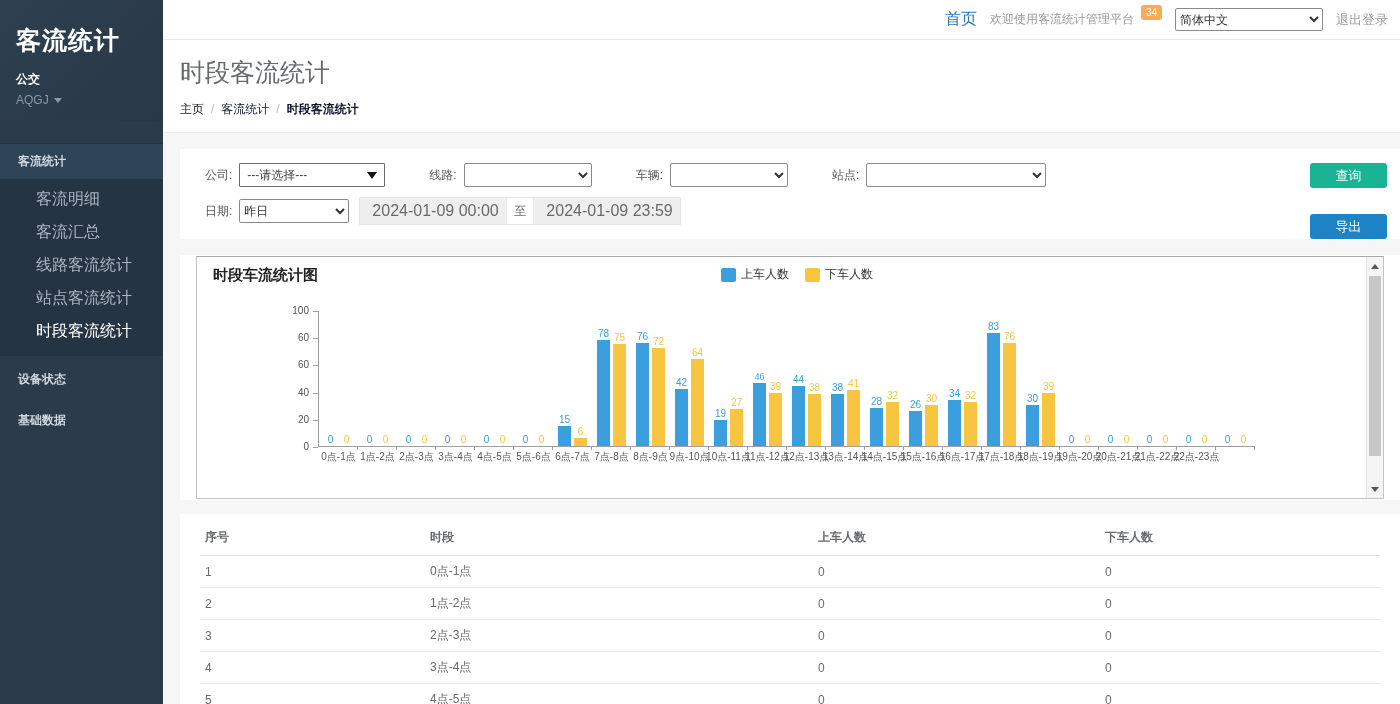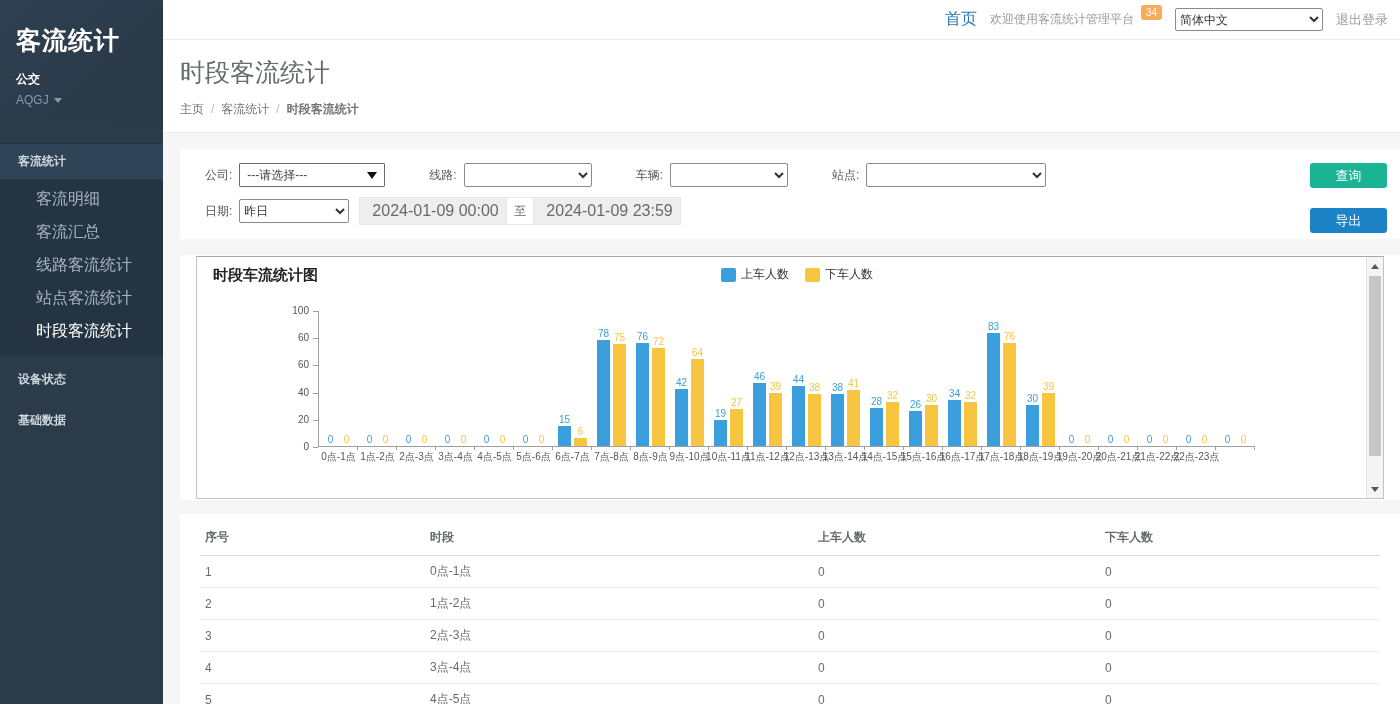--- a/index.html
+++ b/index.html
@@ -33,21 +33,21 @@
   .badge { background:#f8ac59; color:#fff; font-size:10px; padding:2px 5px; border-radius:3px;
     position:relative; top:-7px; margin-left:-6px; }
   .lang-select { width:148px; height:23px; font-size:12px; color:#333;
     border:1px solid #8a8a8a; border-radius:2px; background:#fff; }
   .logout { color:#9a9a9a; font-size:13px; cursor:pointer; }
 
   .page-heading { background:#fff; padding:16px 0 14px 17px; border-bottom:1px solid #ececec; }
   .page-heading h2 { color:#676a6c; font-size:25px; font-weight:300; }
   .breadcrumb { margin-top:12px; font-size:12px; color:#676a6c; }
   .breadcrumb .sep { color:#bbb; margin:0 7px; }
-  .breadcrumb .crumb { color:#737373; cursor:pointer; }
+  .breadcrumb .crumb { color:#0f172a; cursor:pointer; }
   .breadcrumb .crumb.last { font-weight:bold; cursor:default; }
 
   .content { padding:16px 0 0 17px; }
 
   
   .filter-panel { background:#fff; padding:14px 0 14px 25px; position:relative; }
   .f-row { display:flex; align-items:center; }
   .f-row + .f-row { margin-top:10px; }
   .f-label { font-size:12px; color:#555; margin-right:7px; }
   .f-group { display:flex; align-items:center; margin-right:44px; }
@@ -56,21 +56,21 @@
   .custom-select .cs-text { font-size:12px; color:#444; }
   .tri-down { width:0; height:0; border-left:5px solid transparent; border-right:5px solid transparent;
     border-top:7px solid #111; }
   select.plain-select { height:24px; font-size:12px; color:#333; border:1px solid #8a8a8a;
     border-radius:2px; background:#fff; }
   .w125 { width:128px; } .w115 { width:118px; } .w180 { width:180px; } .w110 { width:110px; height:28px; }
   .date-input { width:148px; height:28px; background:#eee; border:1px solid #e5e6e7;
     font-size:16px; color:#676a6c; padding-left:12px; font-family:"Liberation Sans",sans-serif; }
   .to-box { width:26px; height:28px; background:#fff; border-top:1px solid #e5e6e7; border-bottom:1px solid #e5e6e7;
     display:flex; align-items:center; justify-content:center; font-size:12px; color:#676a6c; }
-  .btn-col { position:absolute; right:13px; top:14px; display:flex; flex-direction:column; gap:20px; }
+  .btn-col { position:absolute; right:13px; top:14px; display:flex; flex-direction:column; gap:26px; }
   .btn { width:77px; height:25px; border:none; border-radius:3px; color:#fff; font-size:13px; cursor:pointer;
     font-family:"Liberation Sans",sans-serif; }
   .btn-query { background:#1ab394; }
   .btn-export { background:#1c84c6; }
 
   
   .chart-wrap { background:#fff; margin-top:16px; padding:1px 16px; }
   .chart-box { position:relative; height:243px; border:1px solid #c3c3c3; border-top-color:#a9a9a9; background:#fff; }
   .chart-title { position:absolute; left:16px; top:9px; font-size:15px; font-weight:bold; color:#222; }
   .legend { position:absolute; left:524px; top:9px; display:flex; gap:16px; }
@@ -335,21 +335,21 @@
                   <div class="bar" style="height: 25.84px; background: rgb(58, 159, 220);"></div>
                 </div>
                 <div class="bar-col">
                   <div class="bar-value" style="color: rgb(247, 197, 63);">27</div>
                   <div class="bar" style="height: 36.72px; background: rgb(247, 197, 63);"></div>
                 </div>
                 <div class="x-label">10点-11点</div>
               </div>
               <div class="bar-group">
                 <div class="bar-col">
-                  <div class="bar-value" style="color: rgb(58, 159, 220);">46</div>
+                  <div class="bar-value" style="color: rgb(58, 159, 220); font-family: Liberation Serif, serif;">46</div>
                   <div class="bar" style="height: 62.56px; background: rgb(58, 159, 220);"></div>
                 </div>
                 <div class="bar-col">
                   <div class="bar-value" style="color: rgb(247, 197, 63);">39</div>
                   <div class="bar" style="height: 53.04px; background: rgb(247, 197, 63);"></div>
                 </div>
                 <div class="x-label">11点-12点</div>
               </div>
               <div class="bar-group">
                 <div class="bar-col">

